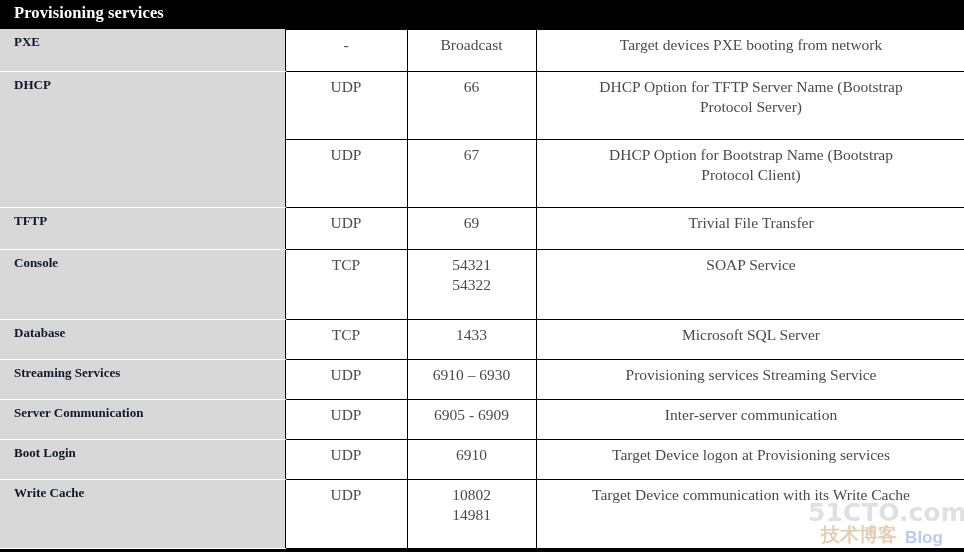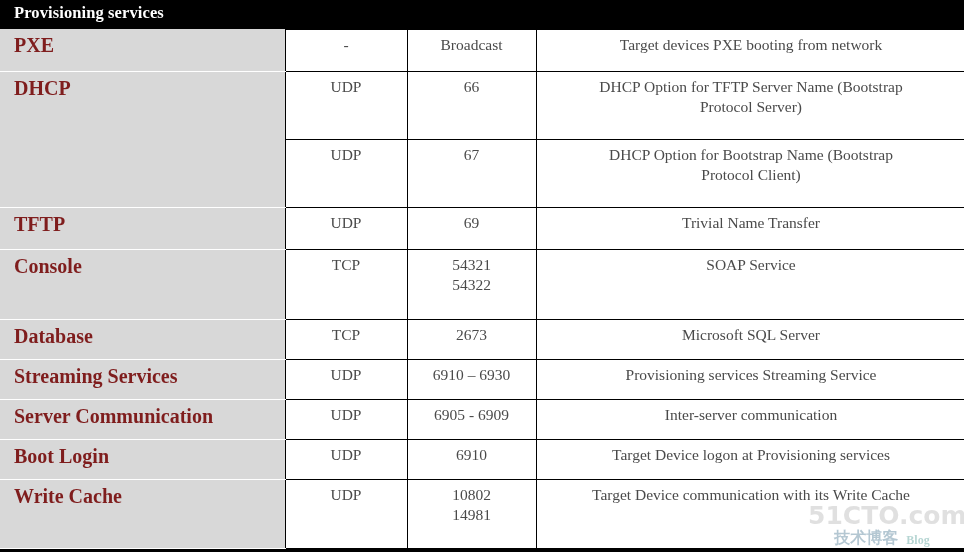--- a/index.html
+++ b/index.html
@@ -44,23 +44,23 @@
     line-height: 1.0;
     padding: 5px 0 7px 14px;
     border: 0;
     letter-spacing: 0.1px;
     font-family: "Liberation Serif", "DejaVu Serif", serif;
   }
 
   
   td.svc {
     background: #d8d8d8;
-    color: #7f1d1d;
-    font-weight: bold;
-    font-size: 20px;
+    color: #0f172a;
+    font-weight: bold;
+    font-size: 13px;
     padding: 5px 10px 6px 14px;
     vertical-align: top;
     border-top: 1px solid #ffffff;
     border-bottom: 1px solid #ffffff;
     border-right: 0;
     border-left: 0;
     white-space: nowrap;
   }
   td.svc.nosep { border-top: 0; }
 
@@ -115,31 +115,31 @@
     display: block;
   }
   .wm-sub {
     display: flex;
     align-items: flex-end;
     justify-content: center;
     gap: 8px;
     margin-top: 2px;
   }
   .wm-cn {
+    font-family: Liberation Mono, monospace;
+    font-weight: bold;
+    font-size: 19px;
+    color: #a16207;
+    line-height: 1.0;
+  }
+  .wm-blog {
     font-family: Liberation Sans, sans-serif;
     font-weight: bold;
-    font-size: 16px;
-    color: #0c4a6e;
-    line-height: 1.0;
-  }
-  .wm-blog {
-    font-family: Liberation Serif, serif;
-    font-weight: bold;
-    font-size: 12px;
-    color: #0f766e;
+    font-size: 17px;
+    color: #1d4ed8;
     line-height: 1.0;
   }
 </style>
 </head>
 <body>
 
 <div class="doc">
 
   <table class="port-table">
     <colgroup>
@@ -191,21 +191,21 @@
         </tr>
         <tr>
           <td class="svc" rowspan="1">TFTP</td>
           <td class="proto" style="height: 30px;">
             <span class="line">UDP</span>
           </td>
           <td class="port">
             <span class="line">69</span>
           </td>
           <td class="desc">
-            <span class="line">Trivial Name Transfer</span>
+            <span class="line">Trivial File Transfer</span>
           </td>
         </tr>
         <tr>
           <td class="svc" rowspan="1">Console</td>
           <td class="proto" style="height: 58px;">
             <span class="line">TCP</span>
           </td>
           <td class="port">
             <span class="line">54321</span>
             <span class="line">54322</span>
@@ -213,21 +213,21 @@
           <td class="desc">
             <span class="line">SOAP Service</span>
           </td>
         </tr>
         <tr>
           <td class="svc" rowspan="1">Database</td>
           <td class="proto" style="height: 28px;">
             <span class="line">TCP</span>
           </td>
           <td class="port">
-            <span class="line">2673</span>
+            <span class="line">1433</span>
           </td>
           <td class="desc">
             <span class="line">Microsoft SQL Server</span>
           </td>
         </tr>
         <tr>
           <td class="svc" rowspan="1">Streaming Services</td>
           <td class="proto" style="height: 28px;">
             <span class="line">UDP</span>
           </td>

